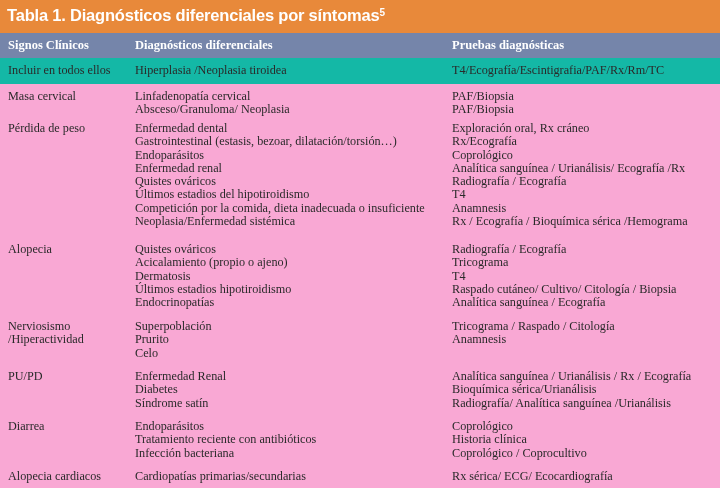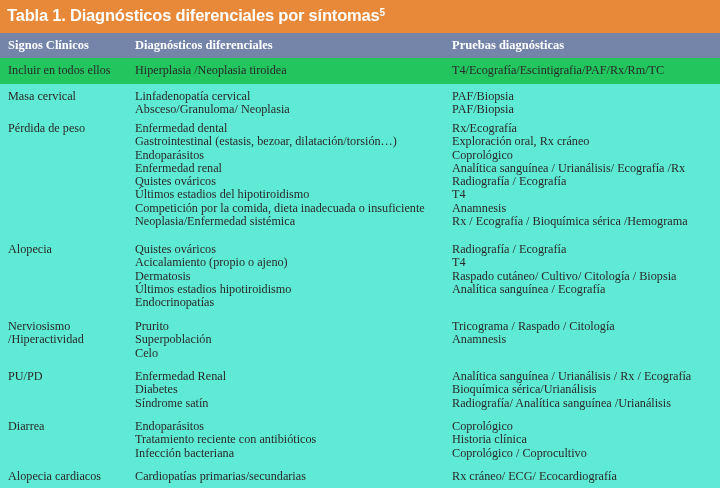--- a/index.html
+++ b/index.html
@@ -16,24 +16,24 @@
     height: 25px; background: #7585aa; color: #ffffff;
     font-weight: bold; font-size: 12.5px;
     display: flex; align-items: center;
   }
   .c1 { position: absolute; left: 8px; width: 126px; }
   .c2 { position: absolute; left: 135px; width: 310px; }
   .c3 { position: absolute; left: 452px; width: 268px; }
   .row { position: relative; font-size: 12.2px; line-height: 13.3px; white-space: nowrap; }
   .header-row { position: relative; }
   .header-row span { top: 5px; }
-  .row.first { background: #22c55e; height: 26px; }
+  .row.first { background: #14b8a6; height: 26px; }
   .row.first .cell { top: 6px; }
   .cell { position: absolute; }
-  .body { background: #5eead4; }
+  .body { background: #f9a8d4; }
   .line { display: block; height: 13.3px; }
 </style>
 </head>
 <body>
 
 <div class="title-bar"><span>Tabla 1. Diagnósticos diferenciales por síntomas</span><sup>5</sup></div>
 
 <div class="header-row">
   <span class="cell c1">Signos Clínicos</span>
   <span class="cell c2">Diagnósticos diferenciales</span>
@@ -76,22 +76,22 @@
       <span class="line">Enfermedad dental</span>
       <span class="line">Gastrointestinal (estasis, bezoar, dilatación/torsión…)</span>
       <span class="line">Endoparásitos</span>
       <span class="line">Enfermedad renal</span>
       <span class="line">Quistes ováricos</span>
       <span class="line">Últimos estadios del hipotiroidismo</span>
       <span class="line">Competición por la comida, dieta inadecuada o insuficiente</span>
       <span class="line">Neoplasia/Enfermedad sistémica</span>
     </div>
     <div class="cell c3">
+      <span class="line">Exploración oral, Rx cráneo</span>
       <span class="line">Rx/Ecografía</span>
-      <span class="line">Exploración oral, Rx cráneo</span>
       <span class="line">Coprológico</span>
       <span class="line">Analítica sanguínea / Urianálisis/ Ecografía /Rx</span>
       <span class="line">Radiografía / Ecografía</span>
       <span class="line">T4</span>
       <span class="line">Anamnesis</span>
       <span class="line">Rx / Ecografía / Bioquímica sérica /Hemograma</span>
     </div>
   </div>
 
   <div class="row" style="position:absolute;top:159px;left:0;width:720px;">
@@ -100,34 +100,35 @@
       </div>
     <div class="cell c2">
       <span class="line">Quistes ováricos</span>
       <span class="line">Acicalamiento (propio o ajeno)</span>
       <span class="line">Dermatosis</span>
       <span class="line">Últimos estadios hipotiroidismo</span>
       <span class="line">Endocrinopatías</span>
     </div>
     <div class="cell c3">
       <span class="line">Radiografía / Ecografía</span>
+      <span class="line">Tricograma</span>
       <span class="line">T4</span>
       <span class="line">Raspado cutáneo/ Cultivo/ Citología / Biopsia</span>
       <span class="line">Analítica sanguínea / Ecografía</span>
     </div>
   </div>
 
   <div class="row" style="position:absolute;top:236px;left:0;width:720px;">
     <div class="cell c1">
       <span class="line">Nerviosismo</span>
       <span class="line">/Hiperactividad</span>
     </div>
     <div class="cell c2">
+      <span class="line">Superpoblación</span>
       <span class="line">Prurito</span>
-      <span class="line">Superpoblación</span>
       <span class="line">Celo</span>
     </div>
     <div class="cell c3">
       <span class="line">Tricograma / Raspado / Citología</span>
       <span class="line">Anamnesis</span>
     </div>
   </div>
 
   <div class="row" style="position:absolute;top:286px;left:0;width:720px;">
     <div class="cell c1">
@@ -162,16 +163,16 @@
   </div>
 
   <div class="row" style="position:absolute;top:386px;left:0;width:720px;">
     <div class="cell c1">
         <span class="line">Alopecia cardiacos</span>
       </div>
     <div class="cell c2">
         <span class="line">Cardiopatías primarias/secundarias</span>
       </div>
     <div class="cell c3">
-        <span class="line">Rx cráneo/ ECG/ Ecocardiografía</span>
+        <span class="line">Rx sérica/ ECG/ Ecocardiografía</span>
       </div>
   </div>
 </div>
 
 </body></html>

